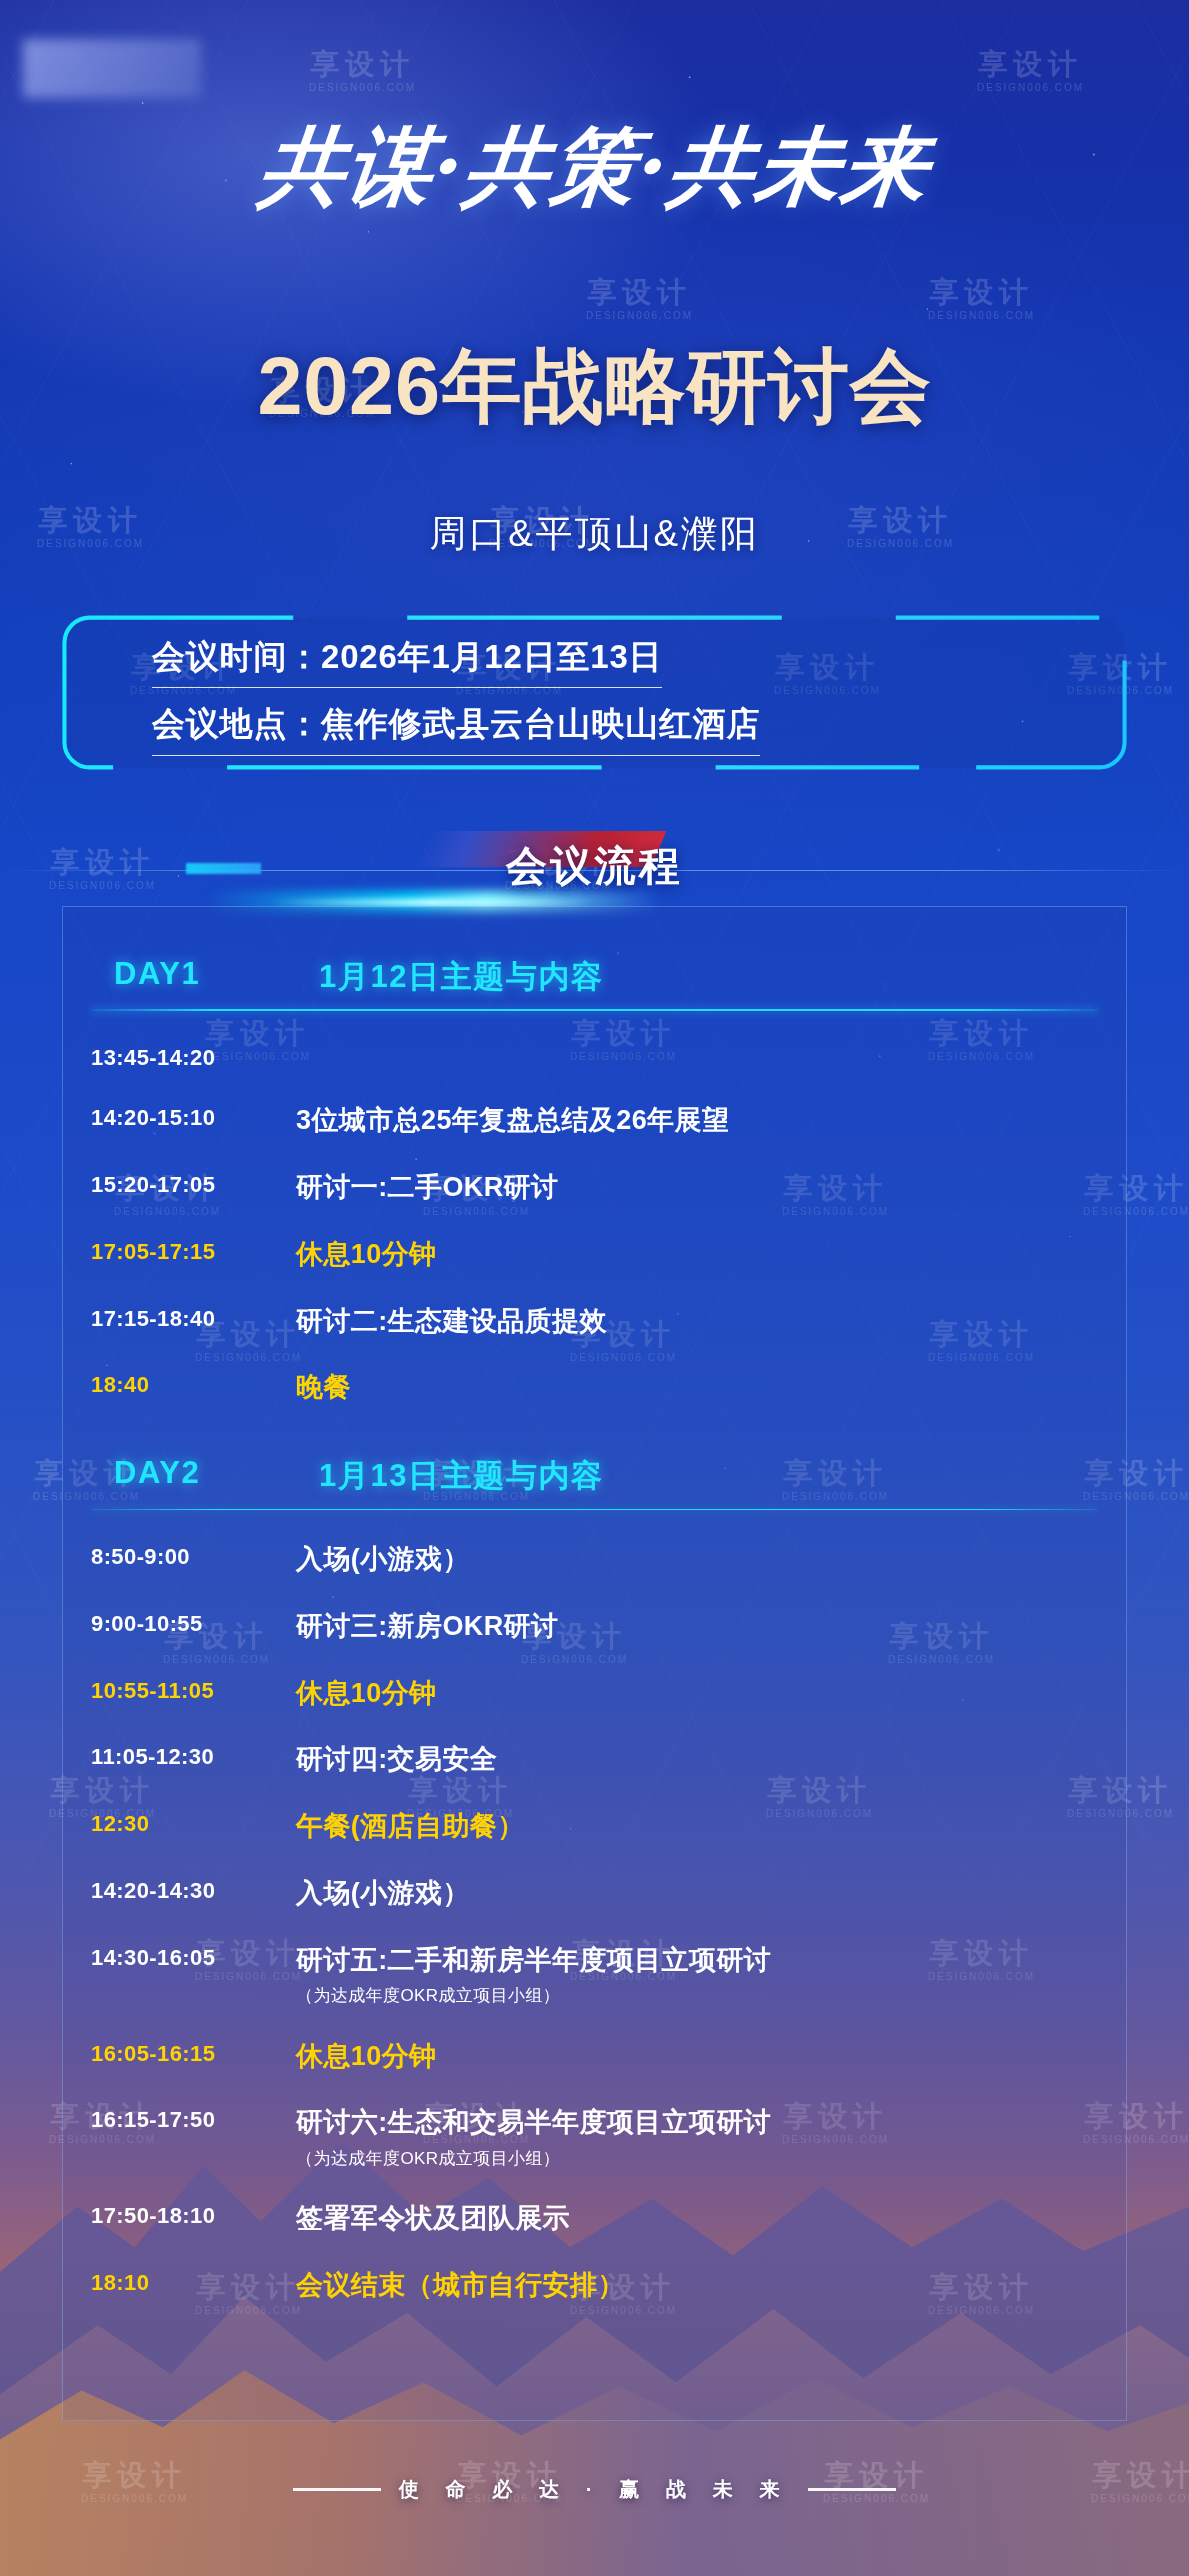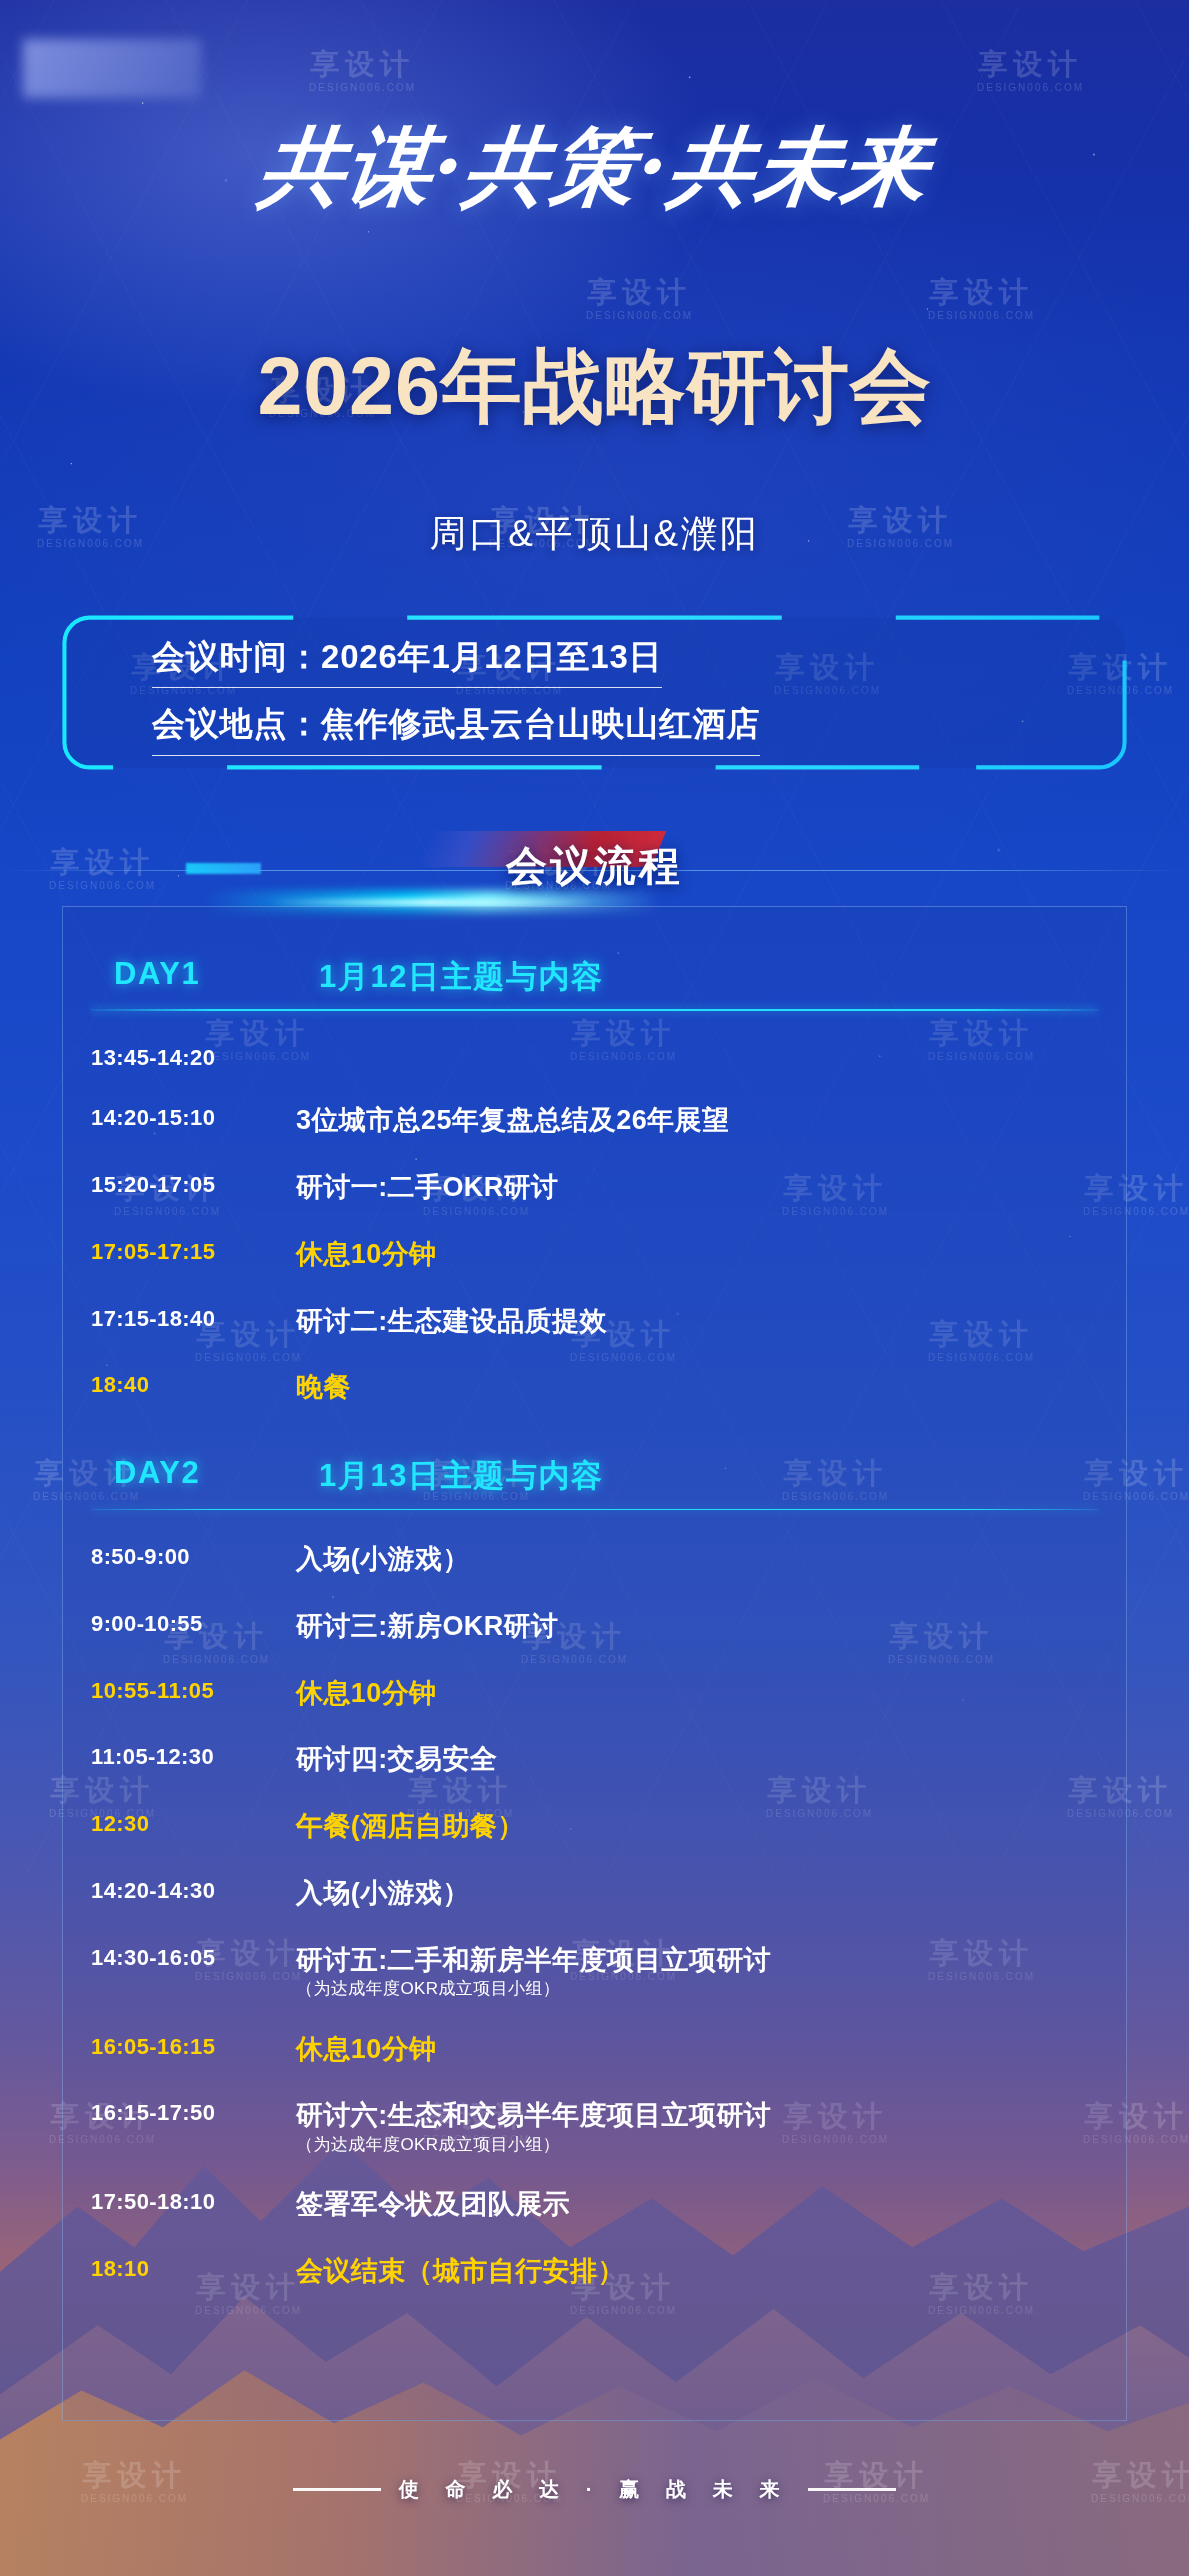--- a/index.html
+++ b/index.html
@@ -178,21 +178,21 @@
   .dayrule{
     margin:11.4px 29px 0 29px;height:1.6px;
     background:linear-gradient(90deg, rgba(33,230,255,.15), rgba(33,230,255,.95) 12%, rgba(33,230,255,.95) 88%, rgba(33,230,255,.15));
     box-shadow:0 0 8.1px rgba(33,230,255,.6);
   }
 
   .item{margin-top:33px;}
   .item .col-time{color:#fff;font-size:22px;font-weight:700;letter-spacing:0.4px;line-height:1.25;}
   .item .col-topic{color:#fff;font-size:27px;font-weight:700;letter-spacing:0.4px;line-height:1.25;}
   .item.hl .col-time,.item.hl .col-topic{color:#ffd301;}
-  .item .note{display:block;font-size:17px;font-weight:400;letter-spacing:0.4px;margin-top:1px;color:#fff;}
+  .item .note{display:block;font-size:17px;font-weight:400;letter-spacing:0.4px;margin-top:8px;color:#fff;}
 
   
   .footer{
     position:absolute;left:0;right:0;top:2476px;text-align:center;
     color:#fff;font-size:20px;font-weight:700;letter-spacing:10.6px;
     text-shadow:0 1.6px 8.1px rgba(30,20,70,.6);
     display:flex;align-items:center;justify-content:center;gap:18px;
   }
   .footer .dash{display:inline-block;width:88px;height:2.4px;background:#fff;opacity:.95;}
 </style>

